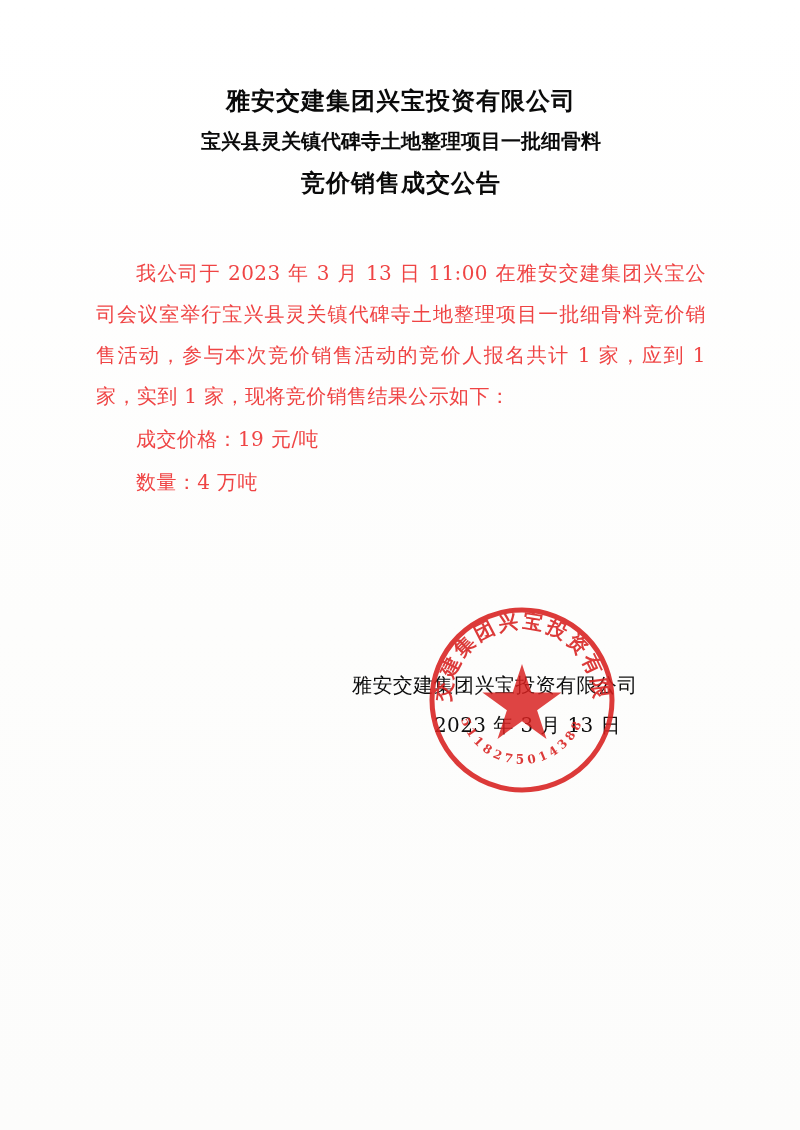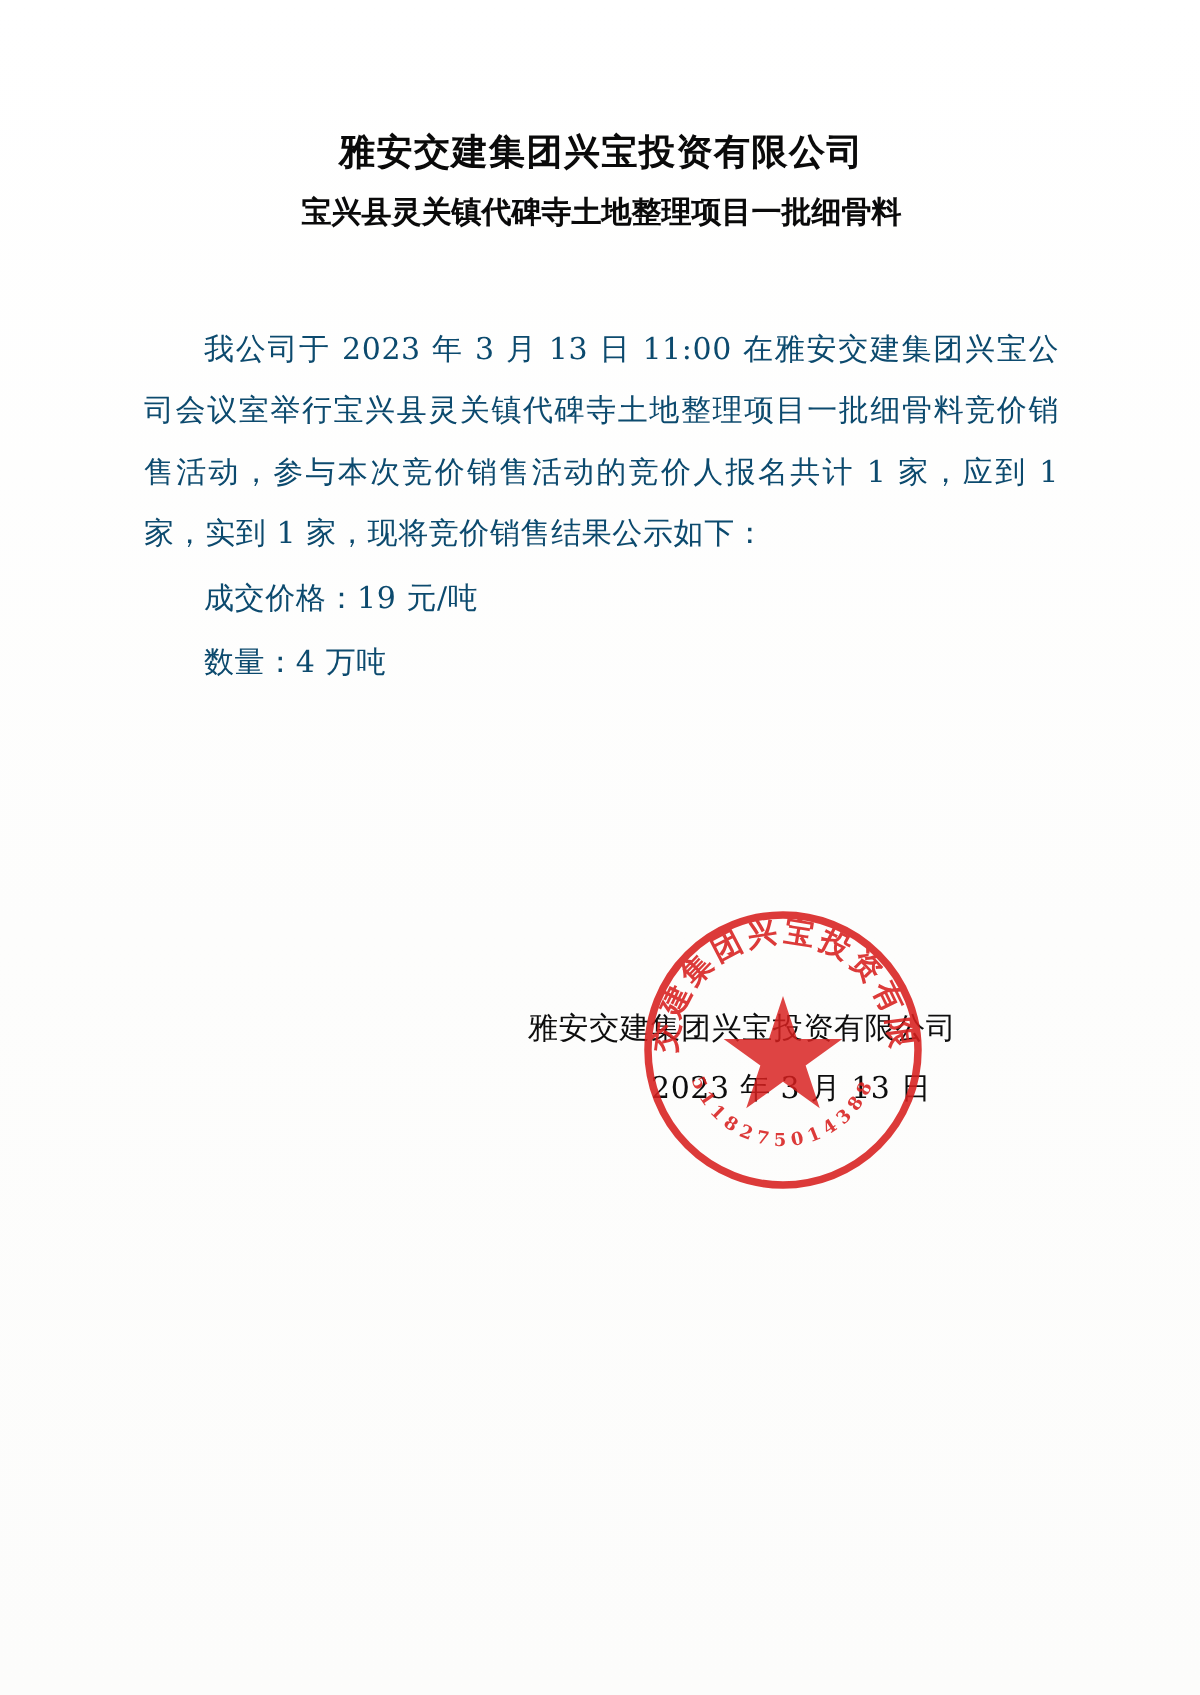--- a/index.html
+++ b/index.html
@@ -46,21 +46,21 @@
     white-space: nowrap;
   }
   .title .tline-2 {
     font-size: 20px;
     letter-spacing: 0px;
   }
   .body-block {
     margin-top: 50px;
     font-size: 20px;
     line-height: 41px;
-    color: #0c4a6e;
+    color: #ef4444;
   }
   .para {
     text-indent: 2em;
     text-align: justify;
     text-justify: inter-ideograph;
     letter-spacing: 0.4px;
   }
   .field-line {
     margin-top: 2px;
     text-indent: 2em;
@@ -99,20 +99,21 @@
 <body>
 
 <div class="page">
   <div class="paper-tint"></div>
 
   <div class="content">
 
     <div class="title">
       <span class="tline tline-1">雅安交建集团兴宝投资有限公司</span>
       <span class="tline tline-2">宝兴县灵关镇代碑寺土地整理项目一批细骨料</span>
+      <span class="tline tline-3">竞价销售成交公告</span>
     </div>
 
     <div class="body-block">
       <div class="para">我公司于 2023 年 3 月 13 日 11:00 在雅安交建集团兴宝公司会议室举行宝兴县灵关镇代碑寺土地整理项目一批细骨料竞价销售活动，参与本次竞价销售活动的竞价人报名共计 1 家，应到 1 家，实到 1 家，现将竞价销售结果公示如下：</div>
 
 
       <div class="field-line">
         <span>成交价格：</span><span>19 元/吨</span>
       </div>
 

